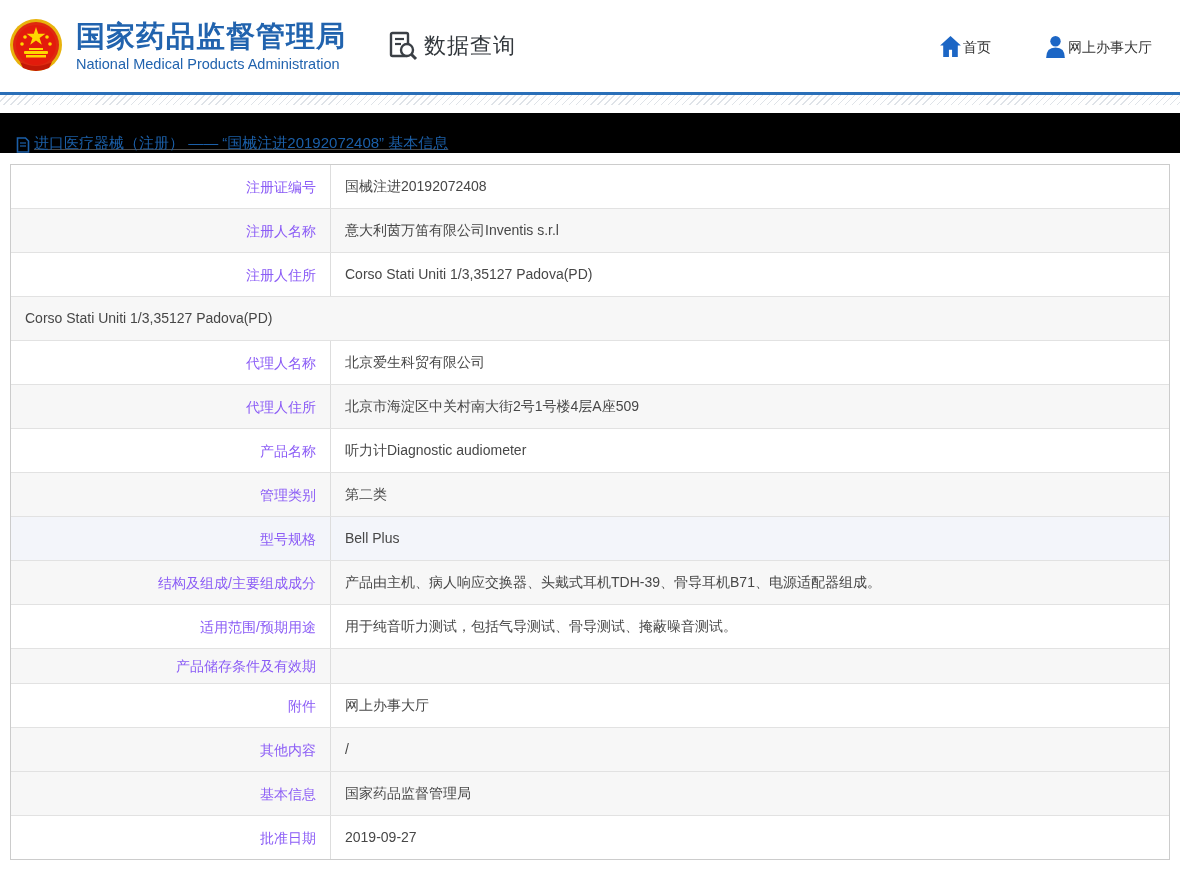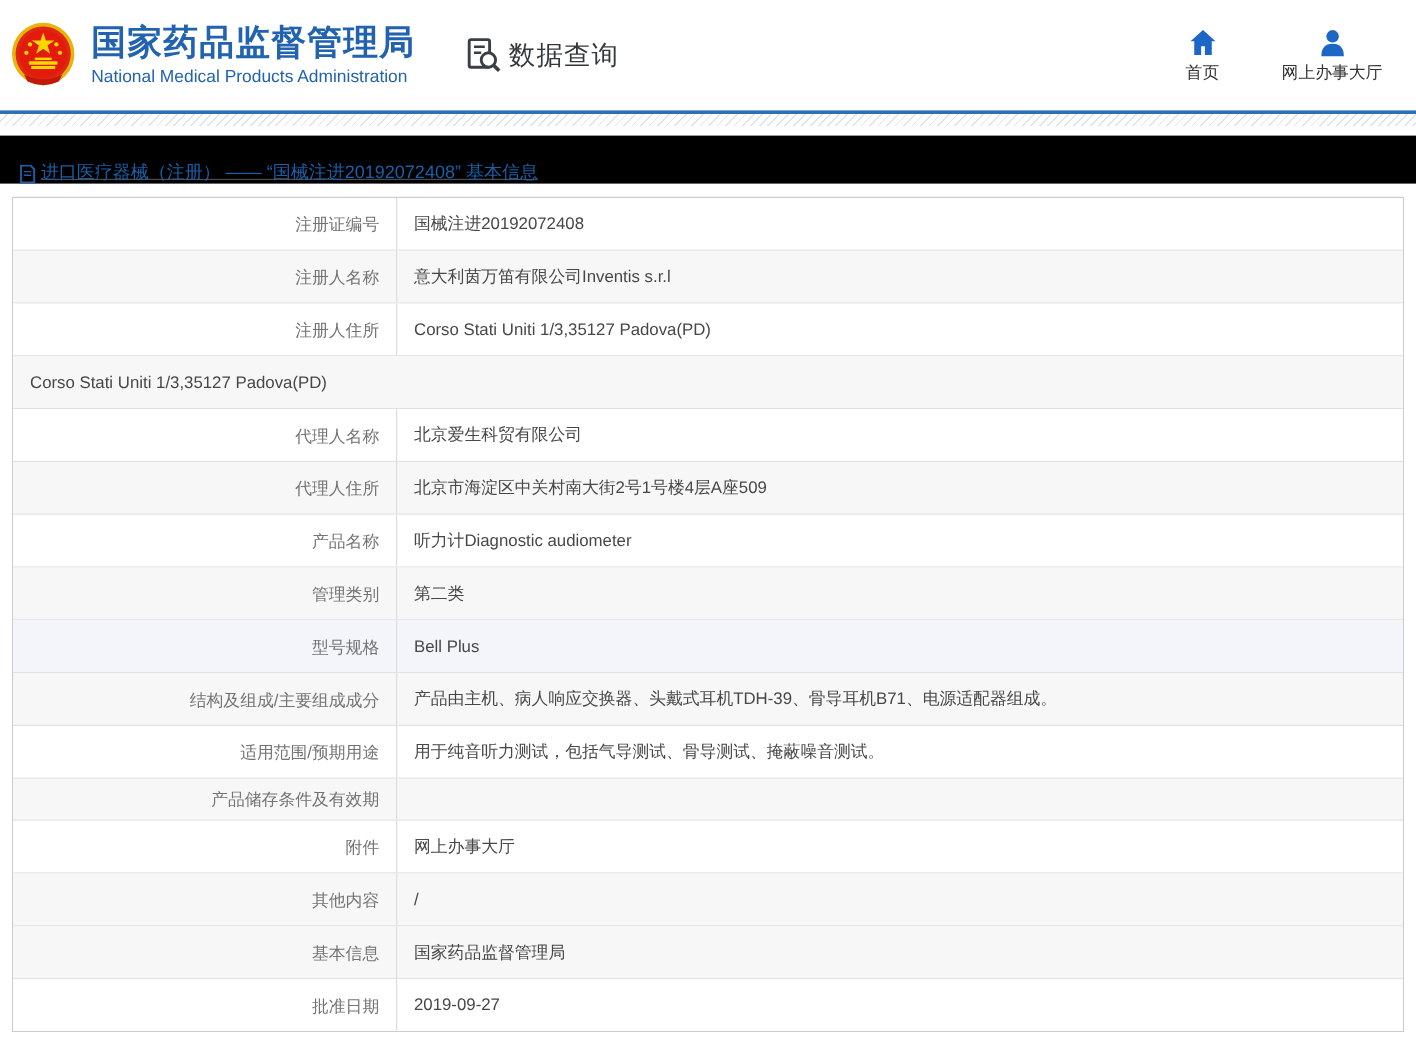--- a/index.html
+++ b/index.html
@@ -8,42 +8,42 @@
   
   .header { height:92px; display:flex; align-items:center; padding:0 28px 0 8px; background:#fff; }
   .logo { width:56px; height:56px; flex:0 0 auto; cursor:pointer; }
   .title-block { margin-left:12px; }
   .site-title { font-size:29px; font-weight:bold; color:#2163ae; letter-spacing:1px; line-height:1.15; }
   .site-subtitle { font-size:14.5px; color:#2163ae; margin-top:3px; }
   .section { display:flex; align-items:center; margin-left:42px; cursor:pointer; }
   .section svg { width:30px; height:30px; }
   .section-label { font-size:22px; color:#32373c; margin-left:6px; letter-spacing:1px; }
   .nav { margin-left:auto; display:flex; gap:52px; }
-  .nav-item { display:flex; flex-direction:column; align-items:center; cursor:pointer; }
+  .nav-item { display:flex; flex-direction:row; align-items:center; cursor:pointer; }
   .nav-item svg { width:25px; height:25px; }
   .nav-label { font-size:14px; color:#333; margin-top:4px; white-space:nowrap; }
 
   
   .blue-line { height:3px; background:#2a6fb8; }
   .hatch { height:10px;
     background:repeating-linear-gradient(135deg,#fff 0 4px,#dfe3e8 4px 5px); }
 
   
   .breadcrumb { margin-top:8px; height:40px; background:#000000; display:flex; align-items:flex-end; padding:0 16px;text-decoration:underline; }
   .breadcrumb svg { width:14px; height:16px; flex:0 0 auto; }
   .breadcrumb-text { font-size:15px; color:#1b5fa8; margin-left:4px; cursor:pointer; }
 
   
   .table { margin:11px 10px 0 10px; border:1px solid #ccc; }
   .row { display:flex; min-height:34px; border-bottom:1px solid #e2e2e2; background:#fff; align-items:center; }
   .row:last-child { border-bottom:none; }
   .row.alt { background:#f7f7f7; }
   .row.highlight { background:#f3f5fa; }
   .cell { font-size:14px; line-height:20px; }
-  .label { width:320px; flex:0 0 auto; text-align:right; padding:7px 14px 7px 6px; border-right:1px solid #ddd; color:#737373; align-self:stretch; display:flex; align-items:center; justify-content:flex-end; }
+  .label { width:320px; flex:0 0 auto; text-align:right; padding:7px 14px 7px 6px; border-right:1px solid #ddd; color:#8b5cf6; align-self:stretch; display:flex; align-items:center; justify-content:flex-end; }
   .value { flex:1 1 auto; padding:7px 20px 7px 14px; color:#474747; line-height:29px; }
 </style>
 </head>
 <body>
 
 <div class="header">
   <div class="logo">
     <svg viewBox="0 0 56 56">
       <circle cx="28" cy="27" r="26" fill="#e8b30c"></circle>
       <circle cx="28" cy="27" r="23" fill="#de2910"></circle>

